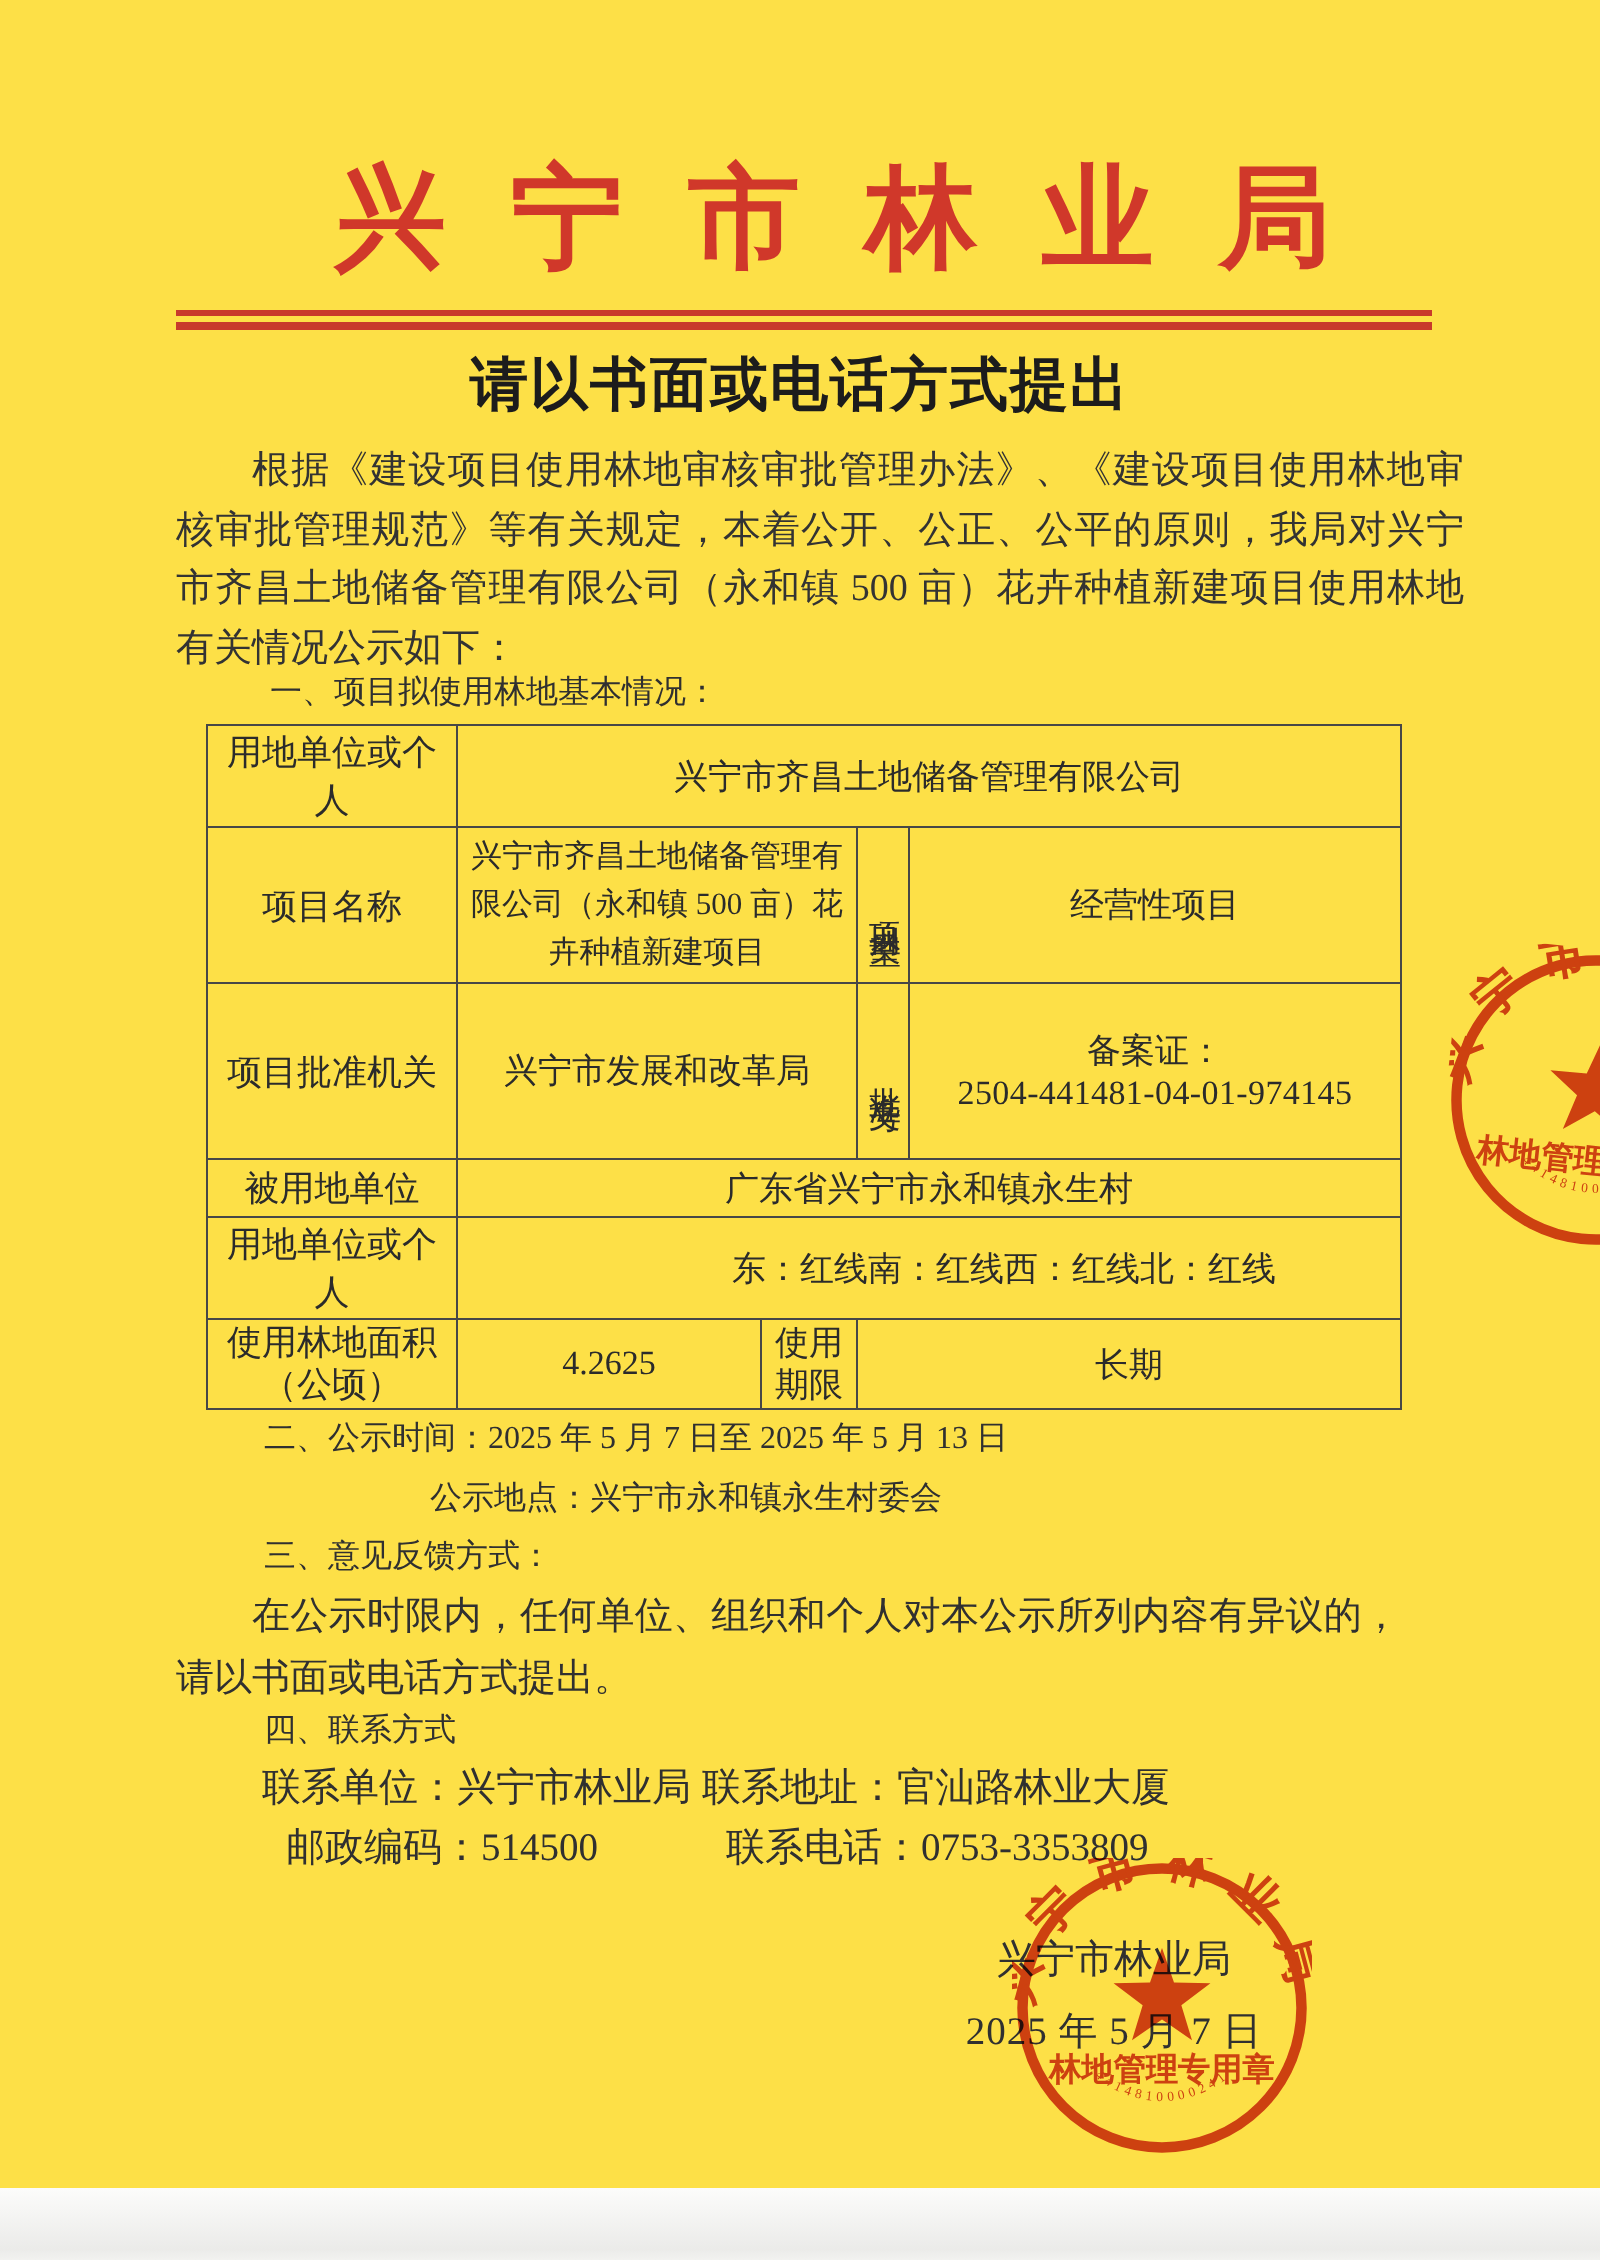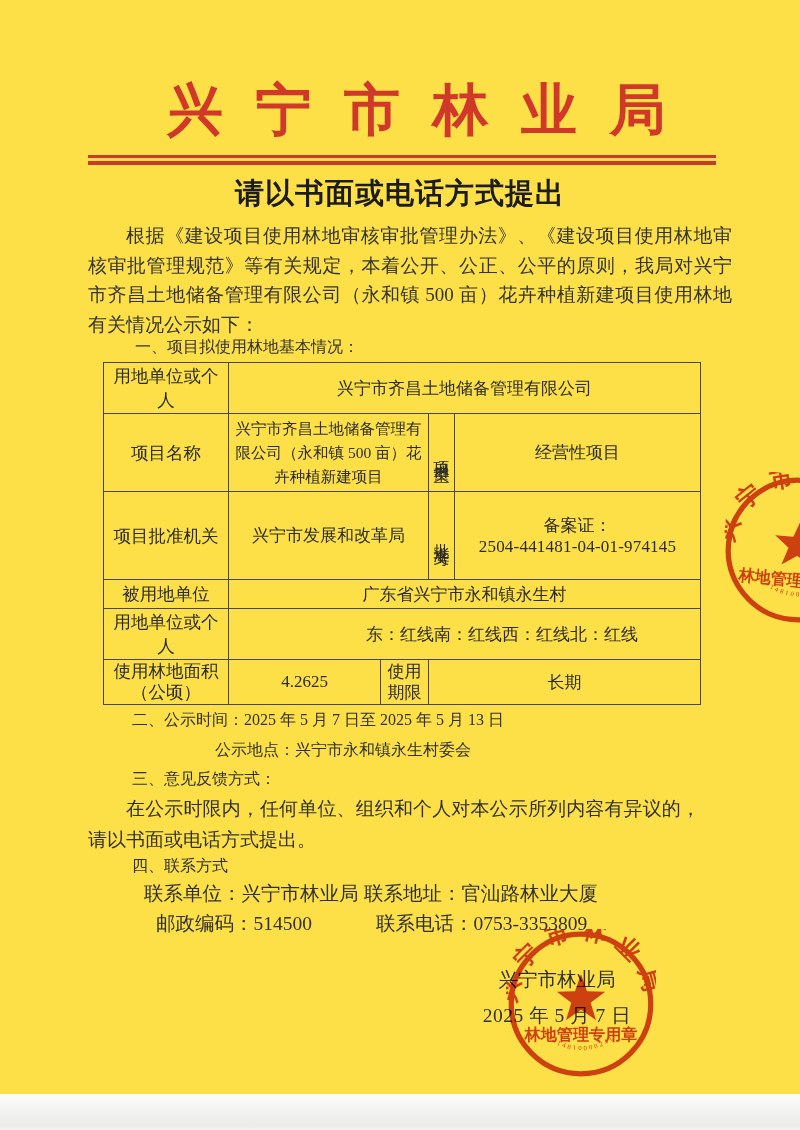--- a/index.html
+++ b/index.html
@@ -36,21 +36,21 @@
   .s1 { top:333px; left:135px; }
   .s2-time  { top:706px; left:132px; }
   .s2-place { top:736px; left:171px;margin-left:44px; }
   .s3 { top:765px; left:132px; }
   .s3-body {
     position:absolute; top:793px; left:88px; width:612px; margin:0;
     font-size:19px; line-height:31px; text-align:justify;
     text-indent:2em; color:#303030;
   }
   .s4 { top:852px; left:132px; }
-  .contact-line { position:absolute; left:144px; width:560px; font-size:19.5px; color:#303030; white-space:nowrap; }
+  .contact-line { position:absolute; left:131px; width:560px; font-size:19.5px; color:#303030; white-space:nowrap; }
   .cl1 { top:880px; } .cl2 { top:910px;margin-left:12px; }
   .c-right { position:absolute; left:220px; }
   
   table.land {
     position:absolute; top:362px; left:103px;
     width:597px; border-collapse:collapse; table-layout:fixed;
     font-size:17px; color:#2b2b2b;
   }
   table.land td {
     border:1.6px solid #474747; padding:1px 4px;

